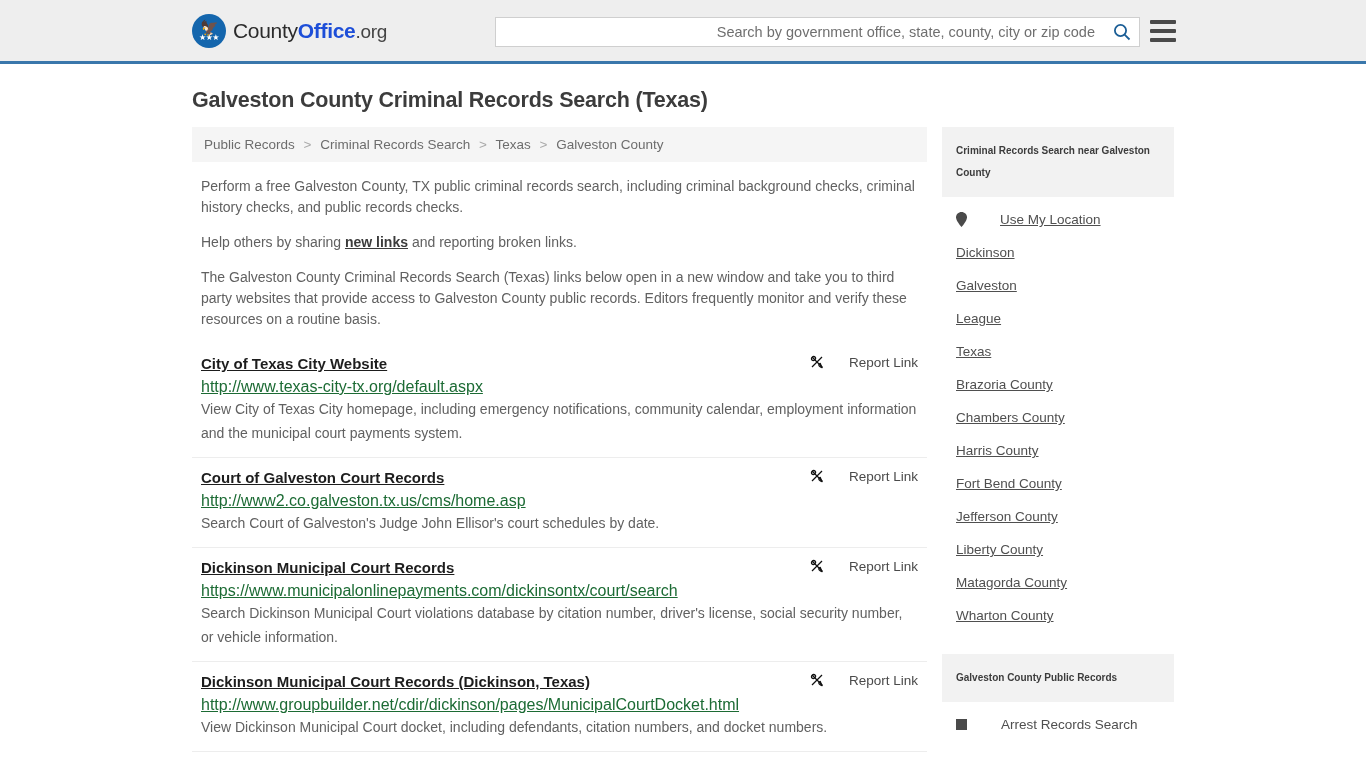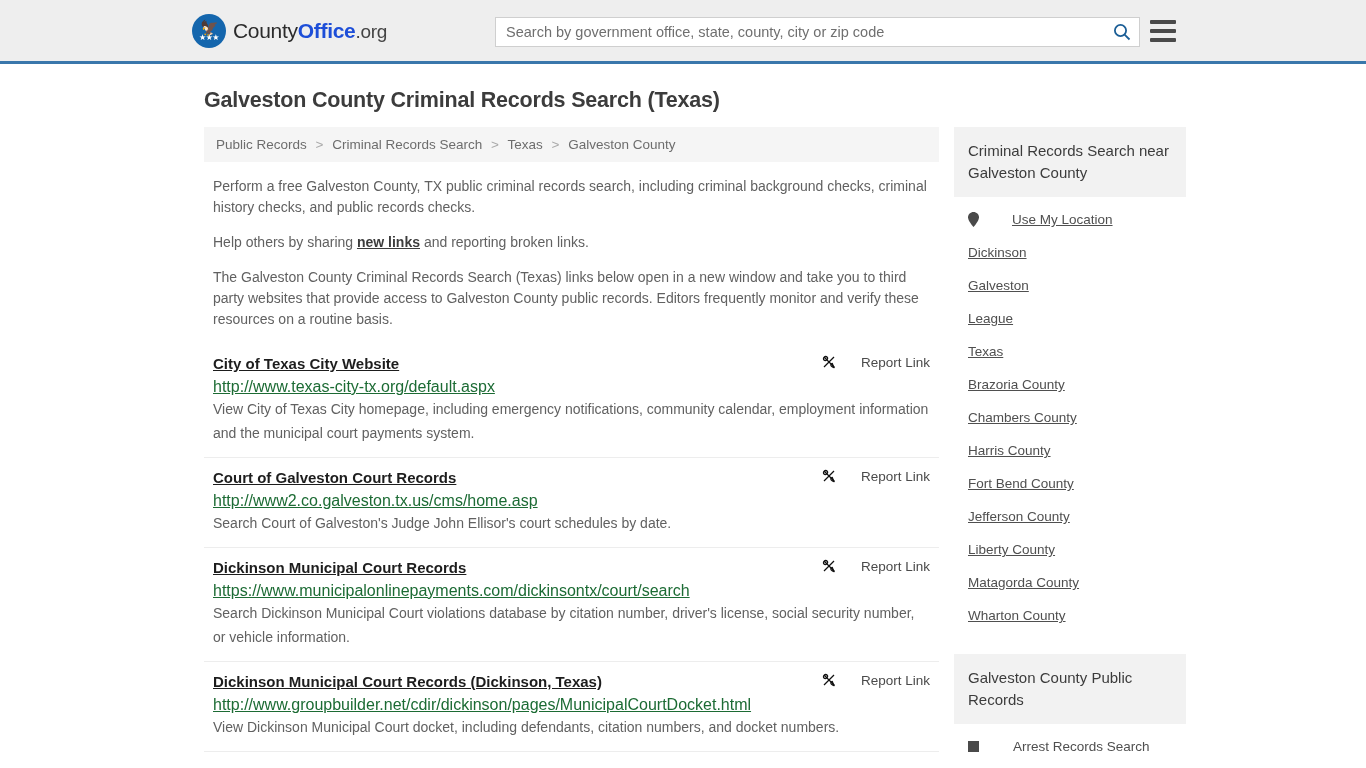--- a/index.html
+++ b/index.html
@@ -60,20 +60,21 @@
   }
   .search-input {
     flex: 1;
     border: none; outline: none;
     height: 24px;
     padding: 14px 10px;
     font-size: 14.5px;
     color: #555;
     font-family: "Liberation Sans", sans-serif;
     background: transparent;
+    text-align: right;
   }
   .search-input::placeholder { color: #6f6f6f; }
   .search-btn {
     width: 34px; height: 28px;
     border: none; background: transparent;
     cursor: pointer;
     display: flex; align-items: center; justify-content: center;
   }
   .hamburger {
     position: absolute;
@@ -86,21 +87,20 @@
   .hamburger span {
     display: block; height: 4px; width: 26px;
     background: #4a4a4a; border-radius: 1px;
   }
 
   
   .page {
     width: 1246px;
     padding: 0 192px;
     position: relative;
-    margin-left: 12px;
   }
   .page-inner { display: flex; align-items: flex-start; }
   .main-col { width: 735px; flex: none; }
   .side-col { width: 232px; flex: none; margin-left: 15px; }
 
   h1.page-title {
     font-size: 21.5px;
     color: #3c3c3c;
     margin: 24px 0 14px 0;
     font-weight: bold;
@@ -171,22 +171,22 @@
     font-size: 14px;
     color: #616161;
     line-height: 24px;
     margin-top: 2px;
   }
 
   
   .side-box-title {
     background: #f2f2f2;
     padding: 13px 14px;
-    font-size: 15px;
-    font-weight: normal;
+    font-size: 10px;
+    font-weight: bold;
     color: #3c3c3c;
     line-height: 22px;
   }
   .side-links { padding: 6px 0 0 14px; }
   .side-link {
     display: flex; align-items: center;
     font-size: 13.5px;
     color: #4f4f4f;
     text-decoration: underline;
     padding: 9px 0;

